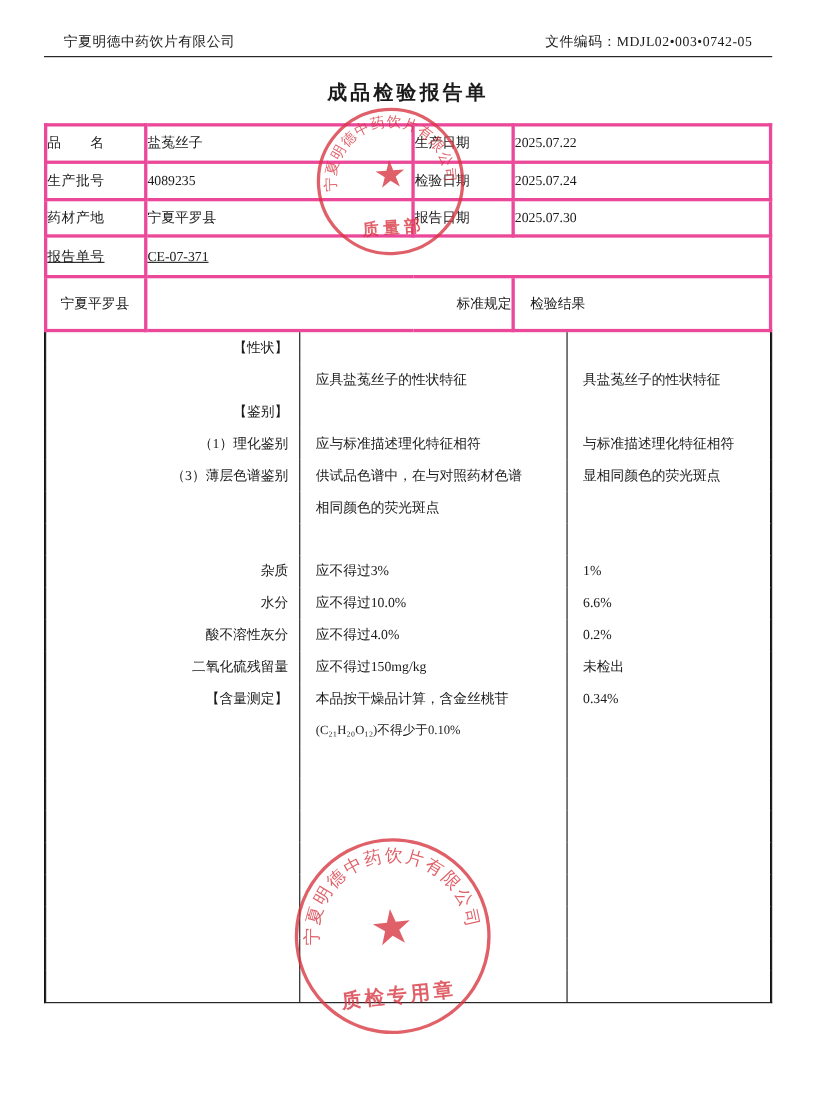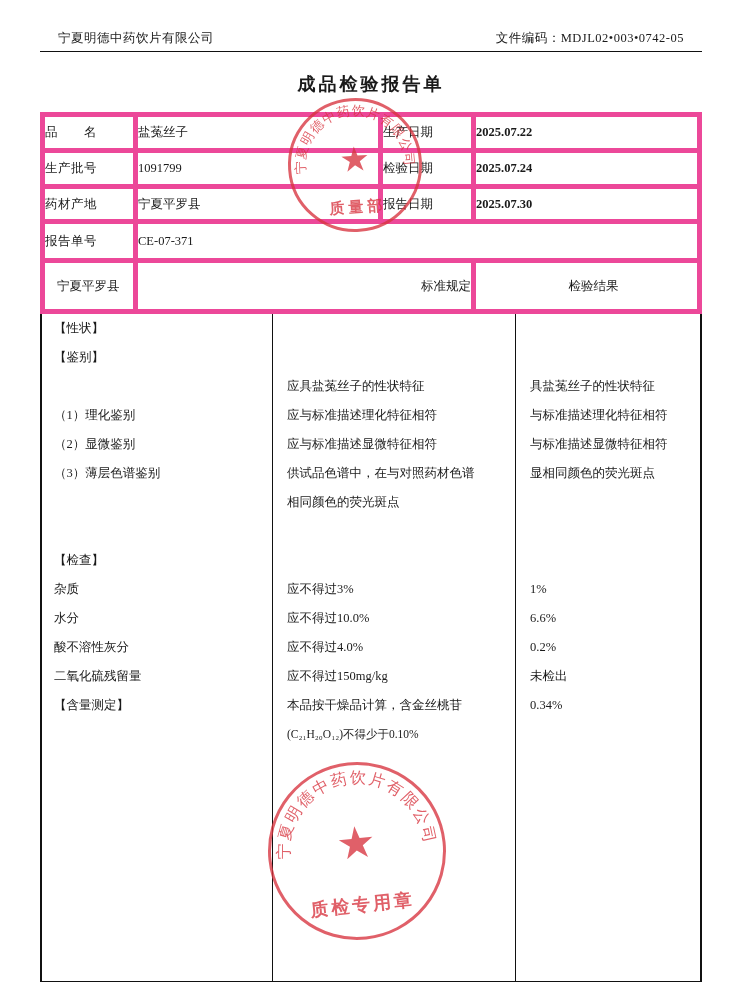--- a/index.html
+++ b/index.html
@@ -46,41 +46,41 @@
   }
 
   
   table.doc {
     width: 100%;
     border-collapse: collapse;
     font-size: 12.5px;
     table-layout: fixed;
   }
   table.doc td {
-    border: 5px solid #ec4899;
+    border: 3px solid #ec4899;
     padding: 6px 0;
     vertical-align: middle;
     line-height: 1.5;
   }
   .lbl { width: 88px; letter-spacing: 0.5px; white-space: nowrap;}
   .val-1 { width: 240px; }
   .lbl-2 { width: 88px; }
-  .val-2 { width: auto; font-weight: bold; }
-
-  .row-no td { height: 22px; }
+  .val-2 { width: auto; }
+
+  .row-no td { height: 22px; text-decoration: underline; }
   .center { text-align: left; }
 
   
   .colhead td {
     height: 34px;
     vertical-align: middle;
   }
   .colhead .c1 { padding-left: 12px; }
   .colhead .c2 { text-align: right; padding-left: 14px; }
-  .colhead .c3 { text-align: center; padding-left: 14px; }
+  .colhead .c3 { text-align: left; padding-left: 14px; }
 
   
   .bodygrid {
     width: 100%;
     border-collapse: collapse;
     font-size: 12.5px;
     table-layout: fixed;
   }
   .bodygrid td {
     border-left: 1px solid #111;
@@ -89,21 +89,21 @@
     vertical-align: top;
   }
   .bodygrid tr.item td {
     height: 29px;
     line-height: 29px;
     padding-top: 0;
     padding-bottom: 0;
     white-space: nowrap;
     overflow: hidden;
   }
-  .col-a { width: 208px; padding-left: 12px !important; }
+  .col-a { width: 208px; padding-left: 12px !important; text-align: right; }
   .col-b { width: 218px; padding-left: 14px !important; }
   .col-c { width: auto; padding-left: 14px !important; }
 
   .sub { font-size: 11.5px; }
 
   .outer-box {
     border: 1px solid #111;
     border-top: none;
   }
 
@@ -178,21 +178,21 @@
   <table class="doc">
     <tbody>
         <tr>
       <td class="lbl">品　　名</td>
       <td class="val-1">盐菟丝子</td>
       <td class="lbl-2">生产日期</td>
       <td class="val-2">2025.07.22</td>
     </tr>
     <tr>
       <td class="lbl">生产批号</td>
-      <td class="val-1">1091799</td>
+      <td class="val-1">4089235</td>
       <td class="lbl-2">检验日期</td>
       <td class="val-2">2025.07.24</td>
     </tr>
     <tr>
       <td class="lbl">药材产地</td>
       <td class="val-1">宁夏平罗县</td>
       <td class="lbl-2">报告日期</td>
       <td class="val-2">2025.07.30</td>
     </tr>
     <tr class="row-no">
@@ -209,56 +209,46 @@
 
   <div class="outer-box">
     <table class="bodygrid">
       <tbody>
           <tr class="item">
         <td class="col-a">【性状】</td>
         <td class="col-b"></td>
         <td class="col-c"></td>
       </tr>
       <tr class="item">
+        <td class="col-a"></td>
+        <td class="col-b">应具盐菟丝子的性状特征</td>
+        <td class="col-c">具盐菟丝子的性状特征</td>
+      </tr>
+      <tr class="item">
         <td class="col-a">【鉴别】</td>
         <td class="col-b"></td>
         <td class="col-c"></td>
-      </tr>
-      <tr class="item">
-        <td class="col-a"></td>
-        <td class="col-b">应具盐菟丝子的性状特征</td>
-        <td class="col-c">具盐菟丝子的性状特征</td>
       </tr>
       <tr class="item">
         <td class="col-a">（1）理化鉴别</td>
         <td class="col-b">应与标准描述理化特征相符</td>
         <td class="col-c">与标准描述理化特征相符</td>
       </tr>
       <tr class="item">
-        <td class="col-a">（2）显微鉴别</td>
-        <td class="col-b">应与标准描述显微特征相符</td>
-        <td class="col-c">与标准描述显微特征相符</td>
-      </tr>
-      <tr class="item">
         <td class="col-a">（3）薄层色谱鉴别</td>
         <td class="col-b">供试品色谱中，在与对照药材色谱</td>
         <td class="col-c">显相同颜色的荧光斑点</td>
       </tr>
       <tr class="item">
         <td class="col-a"></td>
         <td class="col-b">相同颜色的荧光斑点</td>
         <td class="col-c"></td>
       </tr>
       <tr class="item">
         <td class="col-a"></td>
-        <td class="col-b"></td>
-        <td class="col-c"></td>
-      </tr>
-      <tr class="item">
-        <td class="col-a">【检查】</td>
         <td class="col-b"></td>
         <td class="col-c"></td>
       </tr>
       <tr class="item">
         <td class="col-a">杂质</td>
         <td class="col-b">应不得过3%</td>
         <td class="col-c">1%</td>
       </tr>
       <tr class="item">
         <td class="col-a">水分</td>

